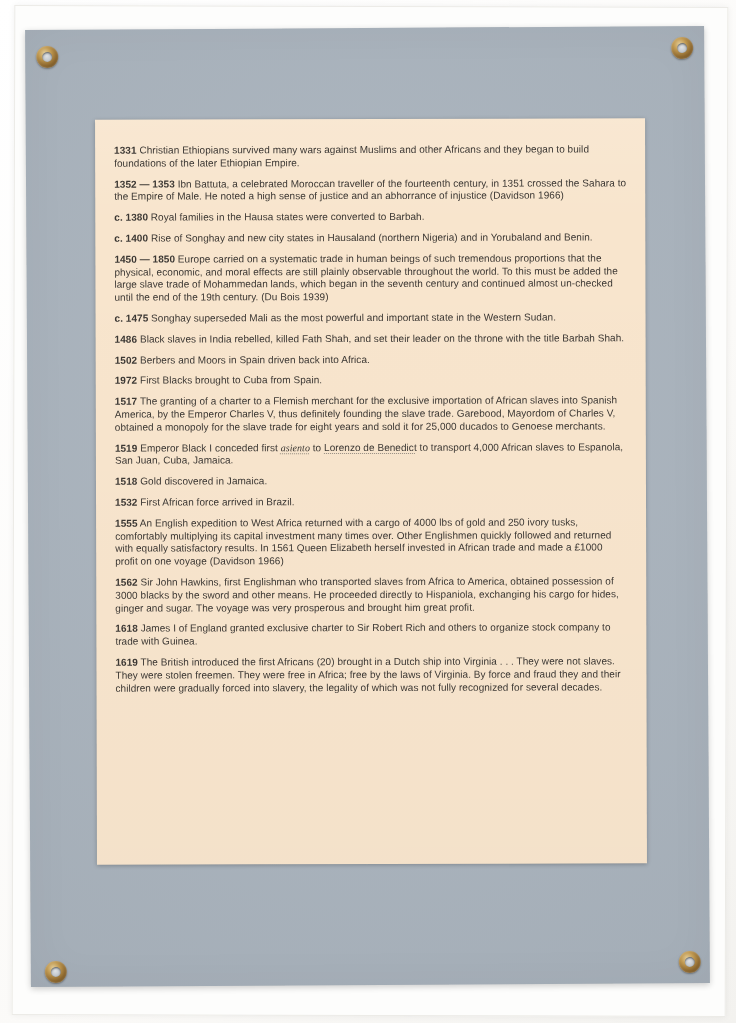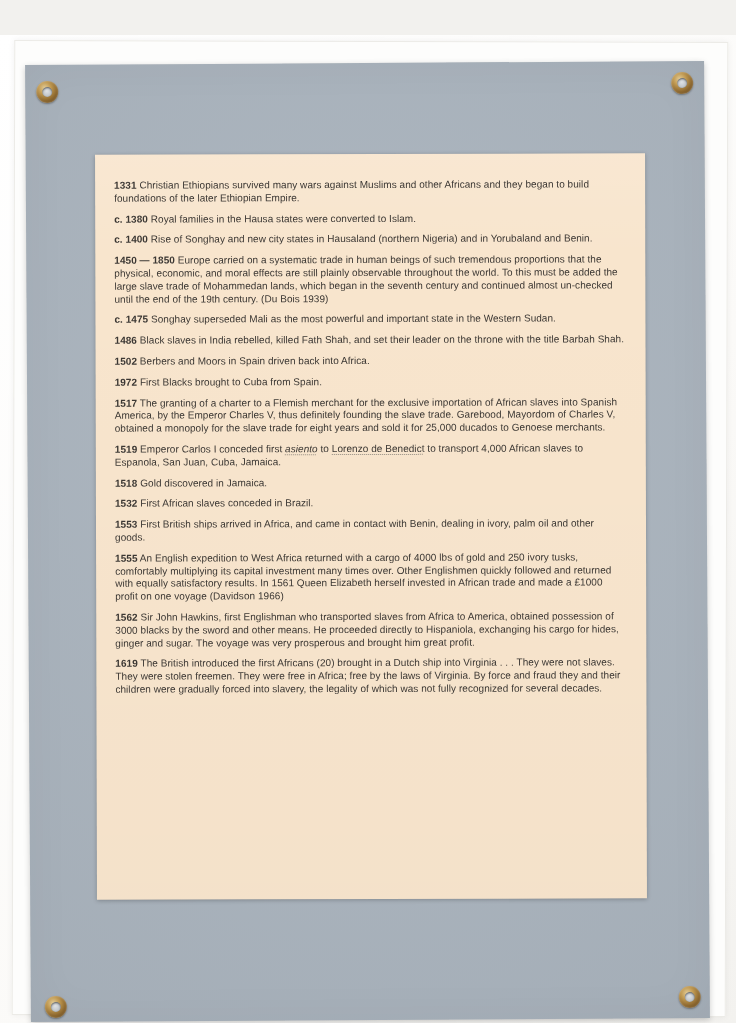--- a/index.html
+++ b/index.html
@@ -12,21 +12,20 @@
   html,body{width:736px;height:1023px;}
   body{
     background:#f2f1ee;
     font-family:"Liberation Sans", sans-serif;
     position:relative;
     overflow:hidden;
   }
   .photo{
     position:absolute;inset:0;
     background:linear-gradient(135deg,#ffffff 0%,#fbfaf8 60%,#f3f2ef 100%);
-    margin-top:35px;
   }
   .backing-sheet{
     position:absolute;
     left:13px;top:6px;right:9px;bottom:7px;
     background:var(--bg);
     border:1px solid #ecebe7;
     box-shadow:0 0 6px rgba(0,0,0,.06);
     transform:rotate(.15deg);
   }
   .board{
@@ -49,21 +48,21 @@
   }
   .paper-inner{
     padding:25px 19px 0 19px;
     color:var(--ink);
     font-size:10px;
     line-height:12.8px;
     letter-spacing:.05px;
   }
   .entry{margin:0 0 8px 0; text-align:left;}
   .yr{font-weight:bold;}
-  .it{font-style:italic;}
+  .it{font-style:italic;font-family:Liberation Serif, serif;}
   .pencil-underline{
     text-decoration:underline dotted rgba(95,92,88,.65);
     text-underline-offset:2px;
   }
   .grommet{
     position:absolute;width:22px;height:22px;border-radius:50%;
     background:radial-gradient(circle at 38% 32%, #e2cb96 0%, #c19a52 30%, #8d682f 62%, #6b4d21 85%, #5d421c 100%);
     box-shadow:0 1px 2px rgba(0,0,0,.35), inset 0 0 2px rgba(255,255,255,.4);
     display:flex;align-items:center;justify-content:center;
   }
@@ -94,30 +93,31 @@
         <div class="hole"></div>
       </div>
     <div class="grommet g-br">
         <div class="hole"></div>
       </div>
   </div>
 
   <div class="paper">
     <div class="paper-inner">
         <p class="entry"><span class="yr">1331</span> <span>Christian Ethiopians survived many wars against Muslims and other Africans and they began to build foundations of the later Ethiopian Empire.</span></p>
-        <p class="entry"><span class="yr">c. 1380</span> <span>Royal families in the Hausa states were converted to Islam.</span></p>
+        <p class="entry"><span class="yr">1352 — 1353</span> <span>Ibn Battuta, a celebrated Moroccan traveller of the fourteenth century, in 1351 crossed the Sahara to the Empire of Male. He noted a high sense of justice and an abhorrance of injustice (Davidson 1966)</span></p>
+        <p class="entry"><span class="yr">c. 1380</span> <span>Royal families in the Hausa states were converted to Barbah.</span></p>
         <p class="entry"><span class="yr">c. 1400</span> <span>Rise of Songhay and new city states in Hausaland (northern Nigeria) and in Yorubaland and Benin.</span></p>
         <p class="entry"><span class="yr">1450 — 1850</span> <span>Europe carried on a systematic trade in human beings of such tremendous proportions that the physical, economic, and moral effects are still plainly observable throughout the world. To this must be added the large slave trade of Mohammedan lands, which began in the seventh century and continued almost un-checked until the end of the 19th century. (Du Bois 1939)</span></p>
         <p class="entry"><span class="yr">c. 1475</span> <span>Songhay superseded Mali as the most powerful and important state in the Western Sudan.</span></p>
         <p class="entry"><span class="yr">1486</span> <span>Black slaves in India rebelled, killed Fath Shah, and set their leader on the throne with the title Barbah Shah.</span></p>
         <p class="entry"><span class="yr">1502</span> <span>Berbers and Moors in Spain driven back into Africa.</span></p>
         <p class="entry"><span class="yr">1972</span> <span>First Blacks brought to Cuba from Spain.</span></p>
         <p class="entry"><span class="yr">1517</span> <span>The granting of a charter to a Flemish merchant for the exclusive importation of African slaves into Spanish America, by the Emperor Charles V, thus definitely founding the slave trade. Garebood, Mayordom of Charles V, obtained a monopoly for the slave trade for eight years and sold it for 25,000 ducados to Genoese merchants.</span></p>
-        <p class="entry"><span class="yr">1519</span> <span>Emperor Carlos I conceded first </span><span class="it pencil-underline">asiento</span><span> to </span><span class="pencil-underline">Lorenzo de Benedict</span><span> to transport 4,000 African slaves to Espanola, San Juan, Cuba, Jamaica.</span></p>
+        <p class="entry"><span class="yr">1519</span> <span>Emperor Black I conceded first </span><span class="it pencil-underline">asiento</span><span> to </span><span class="pencil-underline">Lorenzo de Benedict</span><span> to transport 4,000 African slaves to Espanola, San Juan, Cuba, Jamaica.</span></p>
         <p class="entry"><span class="yr">1518</span> <span>Gold discovered in Jamaica.</span></p>
-        <p class="entry"><span class="yr">1532</span> <span>First African slaves conceded in Brazil.</span></p>
-        <p class="entry"><span class="yr">1553</span> <span>First British ships arrived in Africa, and came in contact with Benin, dealing in ivory, palm oil and other goods.</span></p>
+        <p class="entry"><span class="yr">1532</span> <span>First African force arrived in Brazil.</span></p>
         <p class="entry"><span class="yr">1555</span> <span>An English expedition to West Africa returned with a cargo of 4000 lbs of gold and 250 ivory tusks, comfortably multiplying its capital investment many times over. Other Englishmen quickly followed and returned with equally satisfactory results. In 1561 Queen Elizabeth herself invested in African trade and made a £1000 profit on one voyage (Davidson 1966)</span></p>
         <p class="entry"><span class="yr">1562</span> <span>Sir John Hawkins, first Englishman who transported slaves from Africa to America, obtained possession of 3000 blacks by the sword and other means. He proceeded directly to Hispaniola, exchanging his cargo for hides, ginger and sugar. The voyage was very prosperous and brought him great profit.</span></p>
+        <p class="entry"><span class="yr">1618</span> <span>James I of England granted exclusive charter to Sir Robert Rich and others to organize stock company to trade with Guinea.</span></p>
         <p class="entry"><span class="yr">1619</span> <span>The British introduced the first Africans (20) brought in a Dutch ship into Virginia . . . They were not slaves. They were stolen freemen. They were free in Africa; free by the laws of Virginia. By force and fraud they and their children were gradually forced into slavery, the legality of which was not fully recognized for several decades.</span></p>
       </div>
   </div>
 </div>
 
 </body></html>

